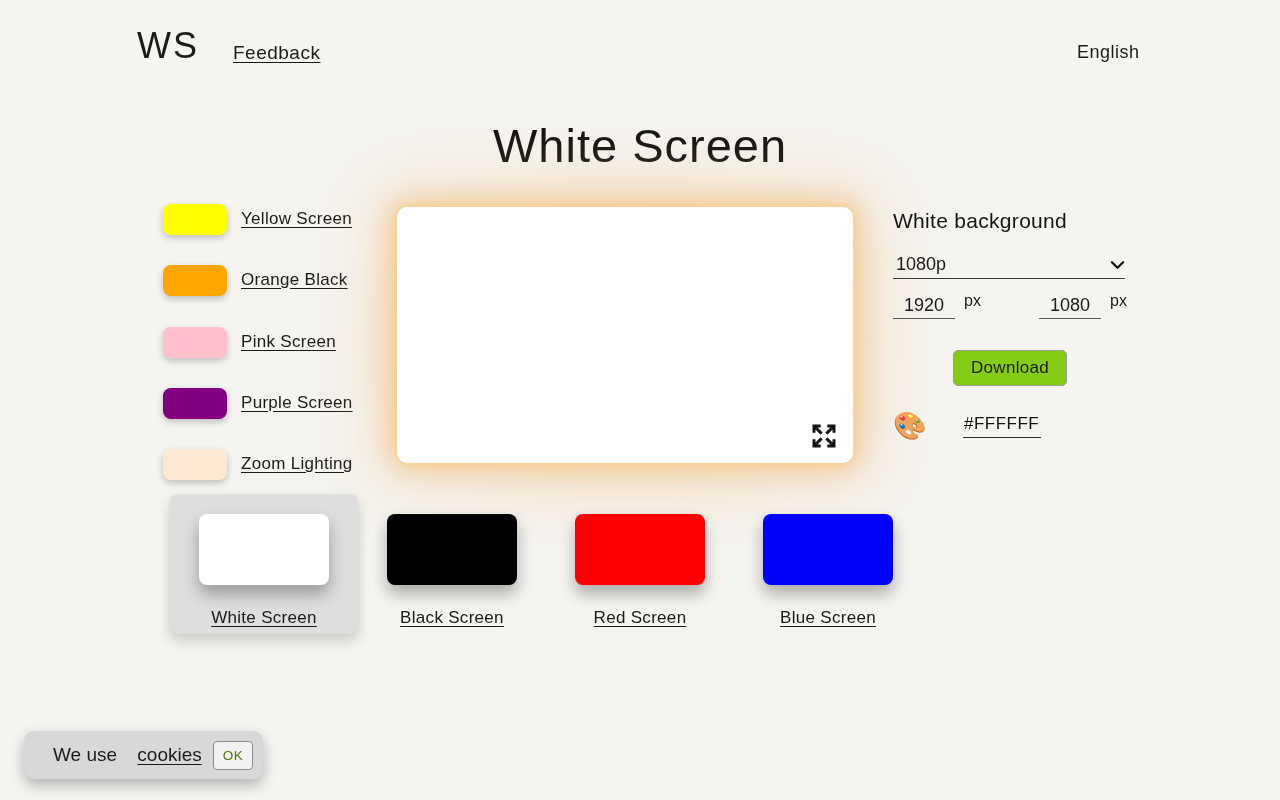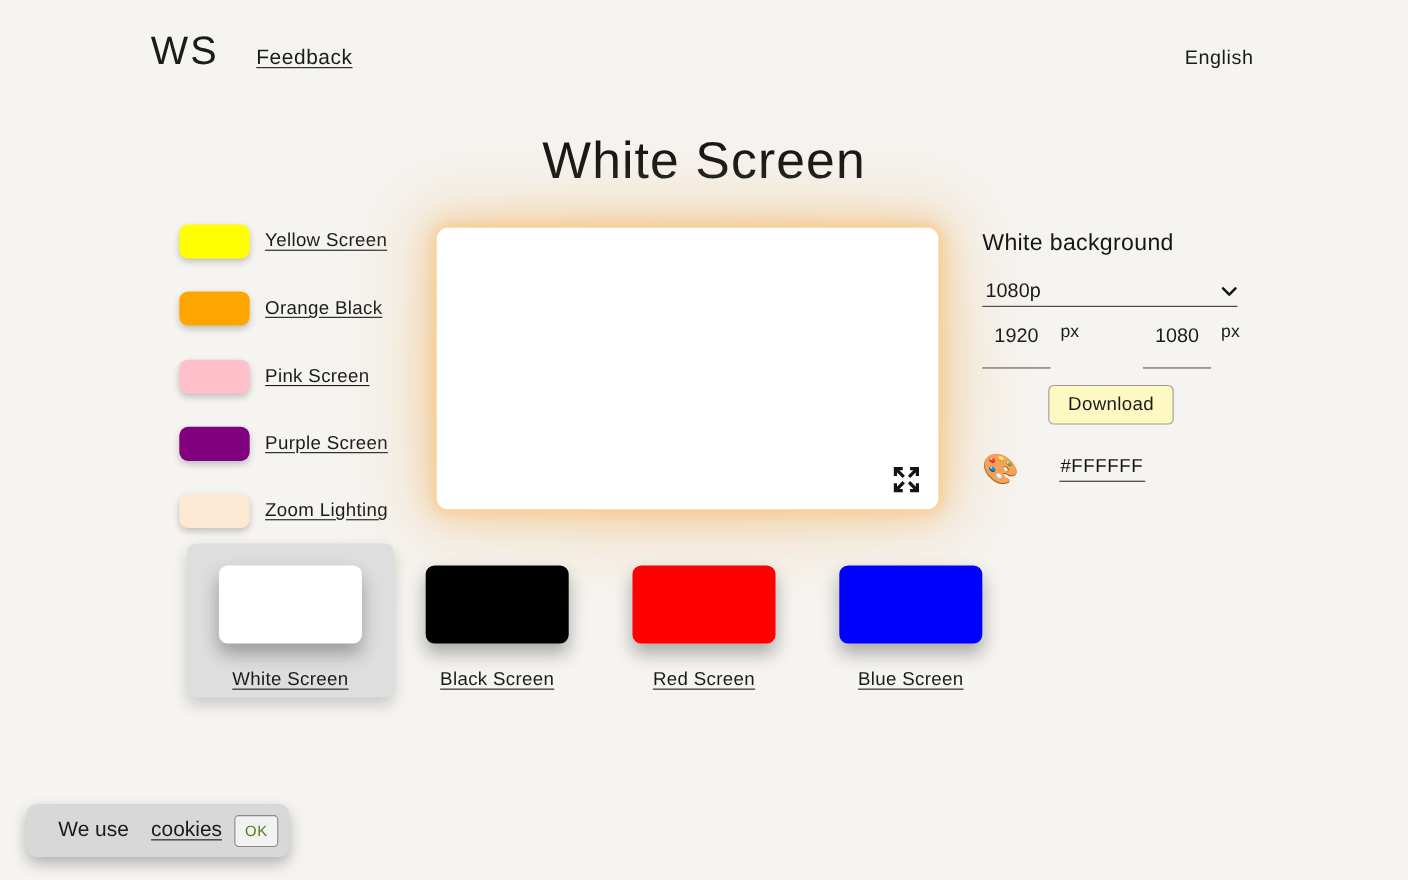--- a/index.html
+++ b/index.html
@@ -60,27 +60,27 @@
     position:absolute; top:44px; left:0; right:2px; height:28px;
     border-bottom:1.5px solid #3c3c3c; cursor:pointer;
     display:flex; align-items:center; justify-content:space-between;
   }
   .res-select .res-text { font-size:18px; padding-left:3px; }
   .dims { position:absolute; top:88px; left:0; right:0; display:flex; justify-content:space-between; }
   .dim-group { display:flex; align-items:baseline; }
   .dim-input {
     width:62px; font-size:18px; text-align:center;
     background:transparent; border:none; border-bottom:1.5px solid #5a5a5a;
-    font-family:"Liberation Sans", sans-serif; color:#1b1b1b; padding-bottom:18px;
+    font-family:"Liberation Sans", sans-serif; color:#1b1b1b; padding-bottom:2px;
   }
   .dim-unit { font-size:16px; margin-left:9px; transform:translateY(-5px); display:inline-block; }
   .download-btn {
     position:absolute; top:143px; left:50%; transform:translateX(-50%);
     font-family:"Liberation Sans", sans-serif; font-size:17px; letter-spacing:.3px; color:#1b1b1b;
-    background:#fef9c3; border:1px solid #9b9b9b; border-radius:5px;
+    background:#84cc16; border:1px solid #9b9b9b; border-radius:5px;
     padding:7px 17px; cursor:pointer;
   }
   .color-row { position:absolute; top:203px; left:0; display:flex; align-items:center; }
   .palette { font-size:27px; line-height:32px; cursor:pointer; }
   .hex-input {
     margin-left:36px; width:78px; font-size:17px; text-align:center; letter-spacing:.5px;
     background:transparent; border:none; border-bottom:1.5px solid #2e2e2e;
     font-family:"Liberation Sans", sans-serif; color:#121212; padding-bottom:3px;
   }
 

